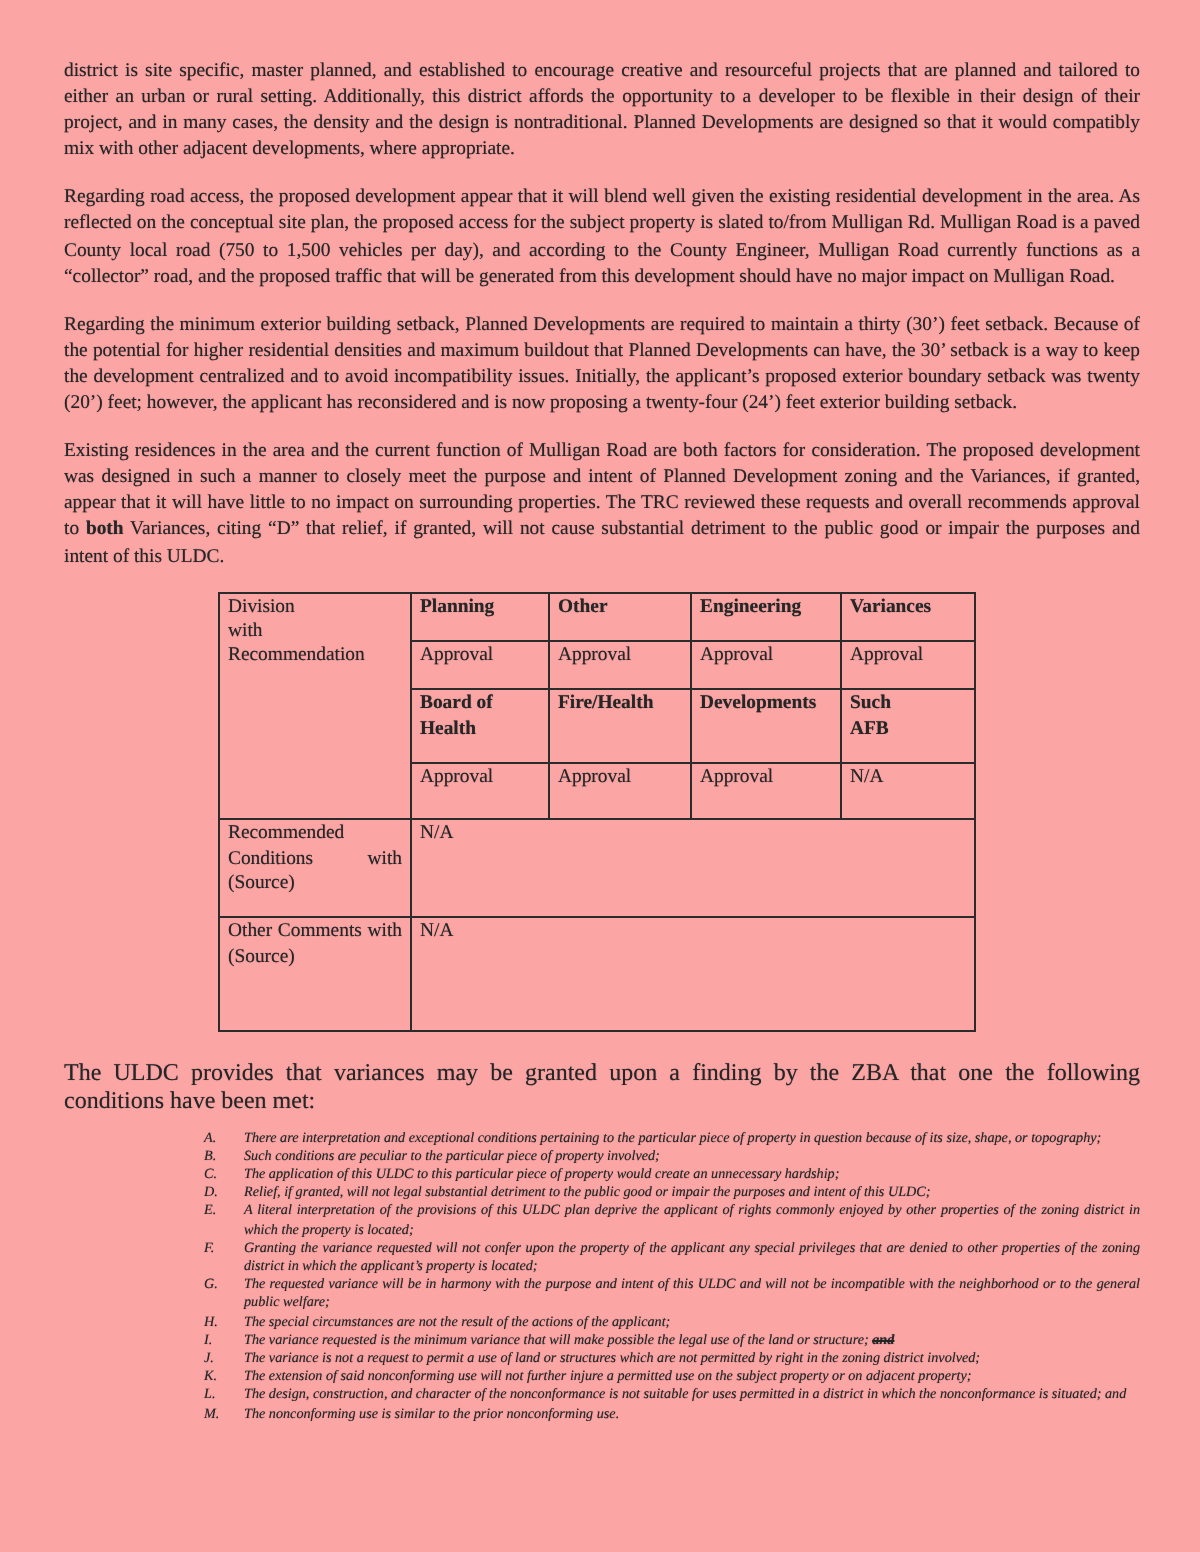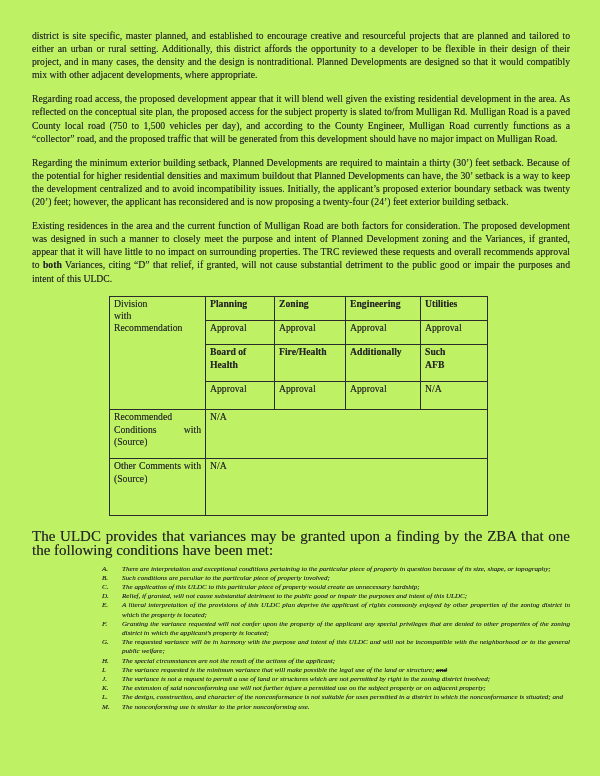--- a/index.html
+++ b/index.html
@@ -1,21 +1,21 @@
 <!DOCTYPE html>
 <html><head>
 <meta charset="utf-8">
 <style>
   html, body { margin: 0; padding: 0; background: #ffffff; }
   .page {
     position: relative;
     width: 600px; height: 776px;
     box-sizing: border-box;
     padding: 29px 30px 0 32px;
-    background: #bef264;
+    background: #fca5a5;
     font-family: "Liberation Serif", "DejaVu Serif", serif;
     color: #262626;
     text-shadow: 0 0 0.5px rgba(40,40,40,0.55);
     overflow: hidden;
   }
   p.body {
     font-size: 9.7px;
     line-height: 13.1px;
     text-align: justify;
     margin: 0 0 11px 0;
@@ -44,21 +44,21 @@
   table.trc th { font-weight: bold; white-space: pre-line; margin-left: 12px; }
   table.trc .division { white-space: pre-line; }
   table.trc .rowlabel { text-align: justify; }
   tr.r1 { height: 19px; }
   tr.r2 { height: 23px; }
   tr.r3 { height: 28px; }
   tr.r4 { height: 28px; }
   tr.r5 { height: 40px; }
   tr.r6 { height: 57px; }
   p.intro {
-    font-size: 15px;
+    font-size: 12px;
     line-height: 13.1px;
     text-align: justify;
     margin: 14px 0 0 0;
   }
   .conditions { margin: 8px 0 0 70px; }
   .cond {
     display: flex;
     font-style: italic;
     font-size: 7.1px;
     line-height: 9.2px;
@@ -87,35 +87,35 @@
         <col class="c2">
         <col class="c3">
         <col class="c4">
     </colgroup>
     <tbody>
         <tr class="r1">
       <td class="division" rowspan="4">Division
 with
 Recommendation</td>
       <th>Planning</th>
-      <th>Zoning</th>
+      <th>Other</th>
       <th>Engineering</th>
-      <th>Utilities</th>
+      <th>Variances</th>
     </tr>
     <tr class="r2">
       <td>Approval</td>
       <td>Approval</td>
       <td>Approval</td>
       <td>Approval</td>
     </tr>
     <tr class="r3">
       <th>Board of
 Health</th>
       <th>Fire/Health</th>
-      <th>Additionally</th>
+      <th>Developments</th>
       <th>Such
 AFB</th>
     </tr>
     <tr class="r4">
       <td>Approval</td>
       <td>Approval</td>
       <td>Approval</td>
       <td>N/A</td>
     </tr>
     <tr class="r5">
@@ -139,21 +139,21 @@
     <div class="cond">
       <span class="letter">B.</span>
       <span class="ctext">Such conditions are peculiar to the particular piece of property involved;</span>
     </div>
     <div class="cond">
       <span class="letter">C.</span>
       <span class="ctext">The application of this ULDC to this particular piece of property would create an unnecessary hardship;</span>
     </div>
     <div class="cond">
       <span class="letter">D.</span>
-      <span class="ctext">Relief, if granted, will not cause substantial detriment to the public good or impair the purposes and intent of this ULDC;</span>
+      <span class="ctext">Relief, if granted, will not legal substantial detriment to the public good or impair the purposes and intent of this ULDC;</span>
     </div>
     <div class="cond">
       <span class="letter">E.</span>
       <span class="ctext">A literal interpretation of the provisions of this ULDC plan deprive the applicant of rights commonly enjoyed by other properties of the zoning district in which the property is located;</span>
     </div>
     <div class="cond">
       <span class="letter">F.</span>
       <span class="ctext">Granting the variance requested will not confer upon the property of the applicant any special privileges that are denied to other properties of the zoning district in which the applicant’s property is located;</span>
     </div>
     <div class="cond">

